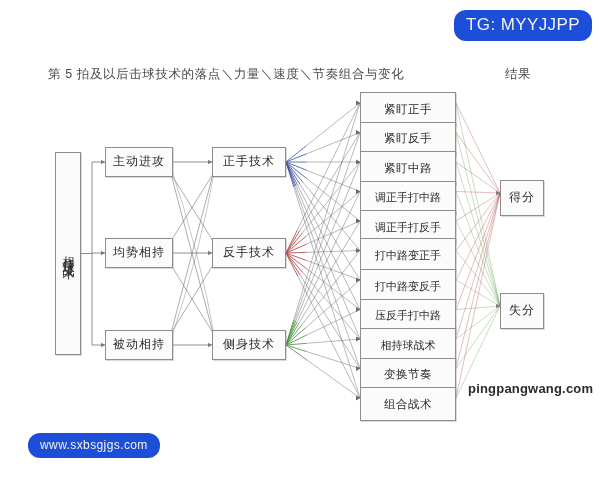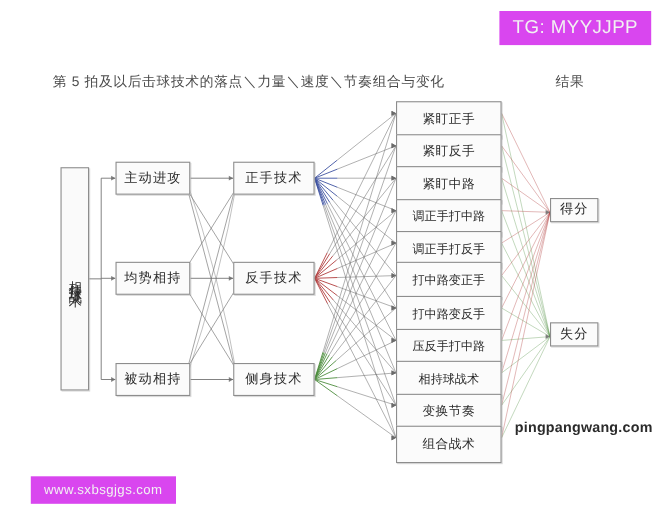--- a/index.html
+++ b/index.html
@@ -77,21 +77,21 @@
   }
   .node.col4.tight {
     font-size: 11px;
     letter-spacing: 0;
   }
 
   
   .node.col5 {
     left: 500px;
     width: 44px;
-    height: 22px;
+    height: 36px;
     font-size: 12px;
     letter-spacing: 1px;
   }
   .node.col5.win  { top: 180px; }
   .node.col5.lose { top: 293px; }
 
   
   .caption {
     position: absolute;
     color: #4a4a4a;
@@ -99,27 +99,28 @@
     letter-spacing: 0.6px;
     white-space: nowrap;
     z-index: 2;
   }
   #caption-main { left: 48px; top: 66px; }
   #caption-result { left: 505px; top: 66px; }
 
   
   .wm-box {
     position: absolute;
-    background: #d946ef;
+    background: #1d4ed8;
     color: #f2f2f2;
     font-size: 17px;
     letter-spacing: 0.4px;
     padding: 5px 12px 6px 12px;
     z-index: 20;
     white-space: nowrap;
+    border-radius: 12px;
   }
   #wm-tg { right: 8px; top: 10px; }
   #wm-site { left: 28px; bottom: 22px; font-size: 12px; }
   #wm-ppw {
     position: absolute;
     left: 468px;
     top: 381px;
     color: #2b2b2b;
     font-size: 13px;
     font-weight: bold;

